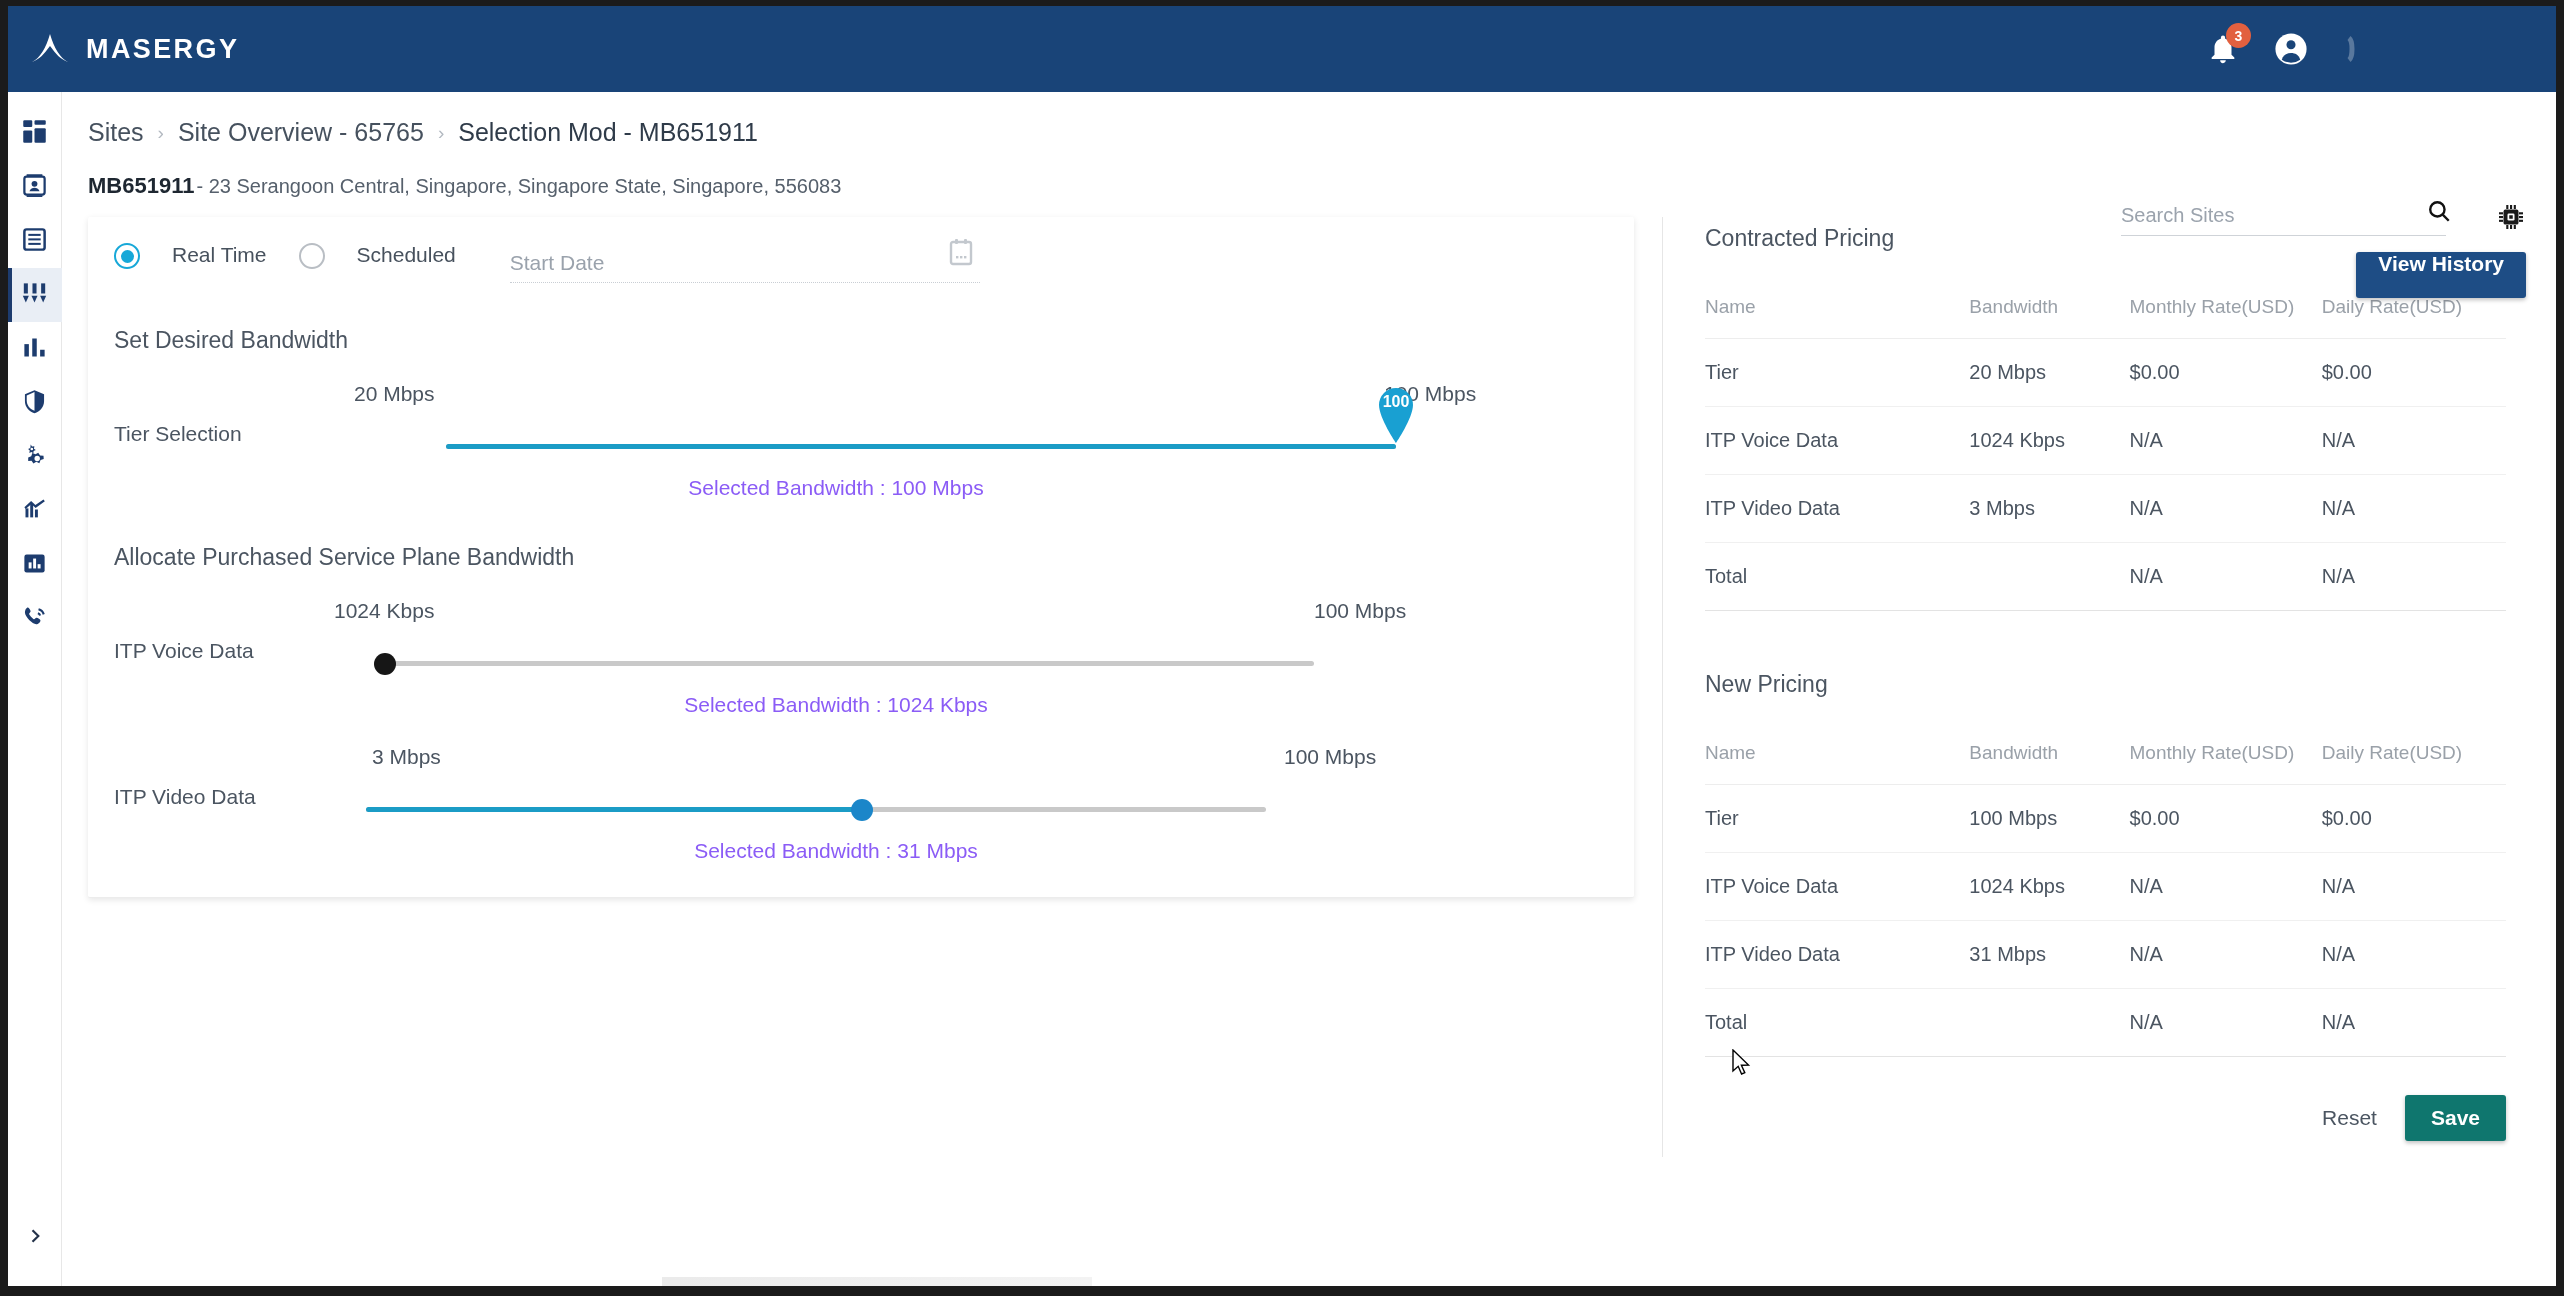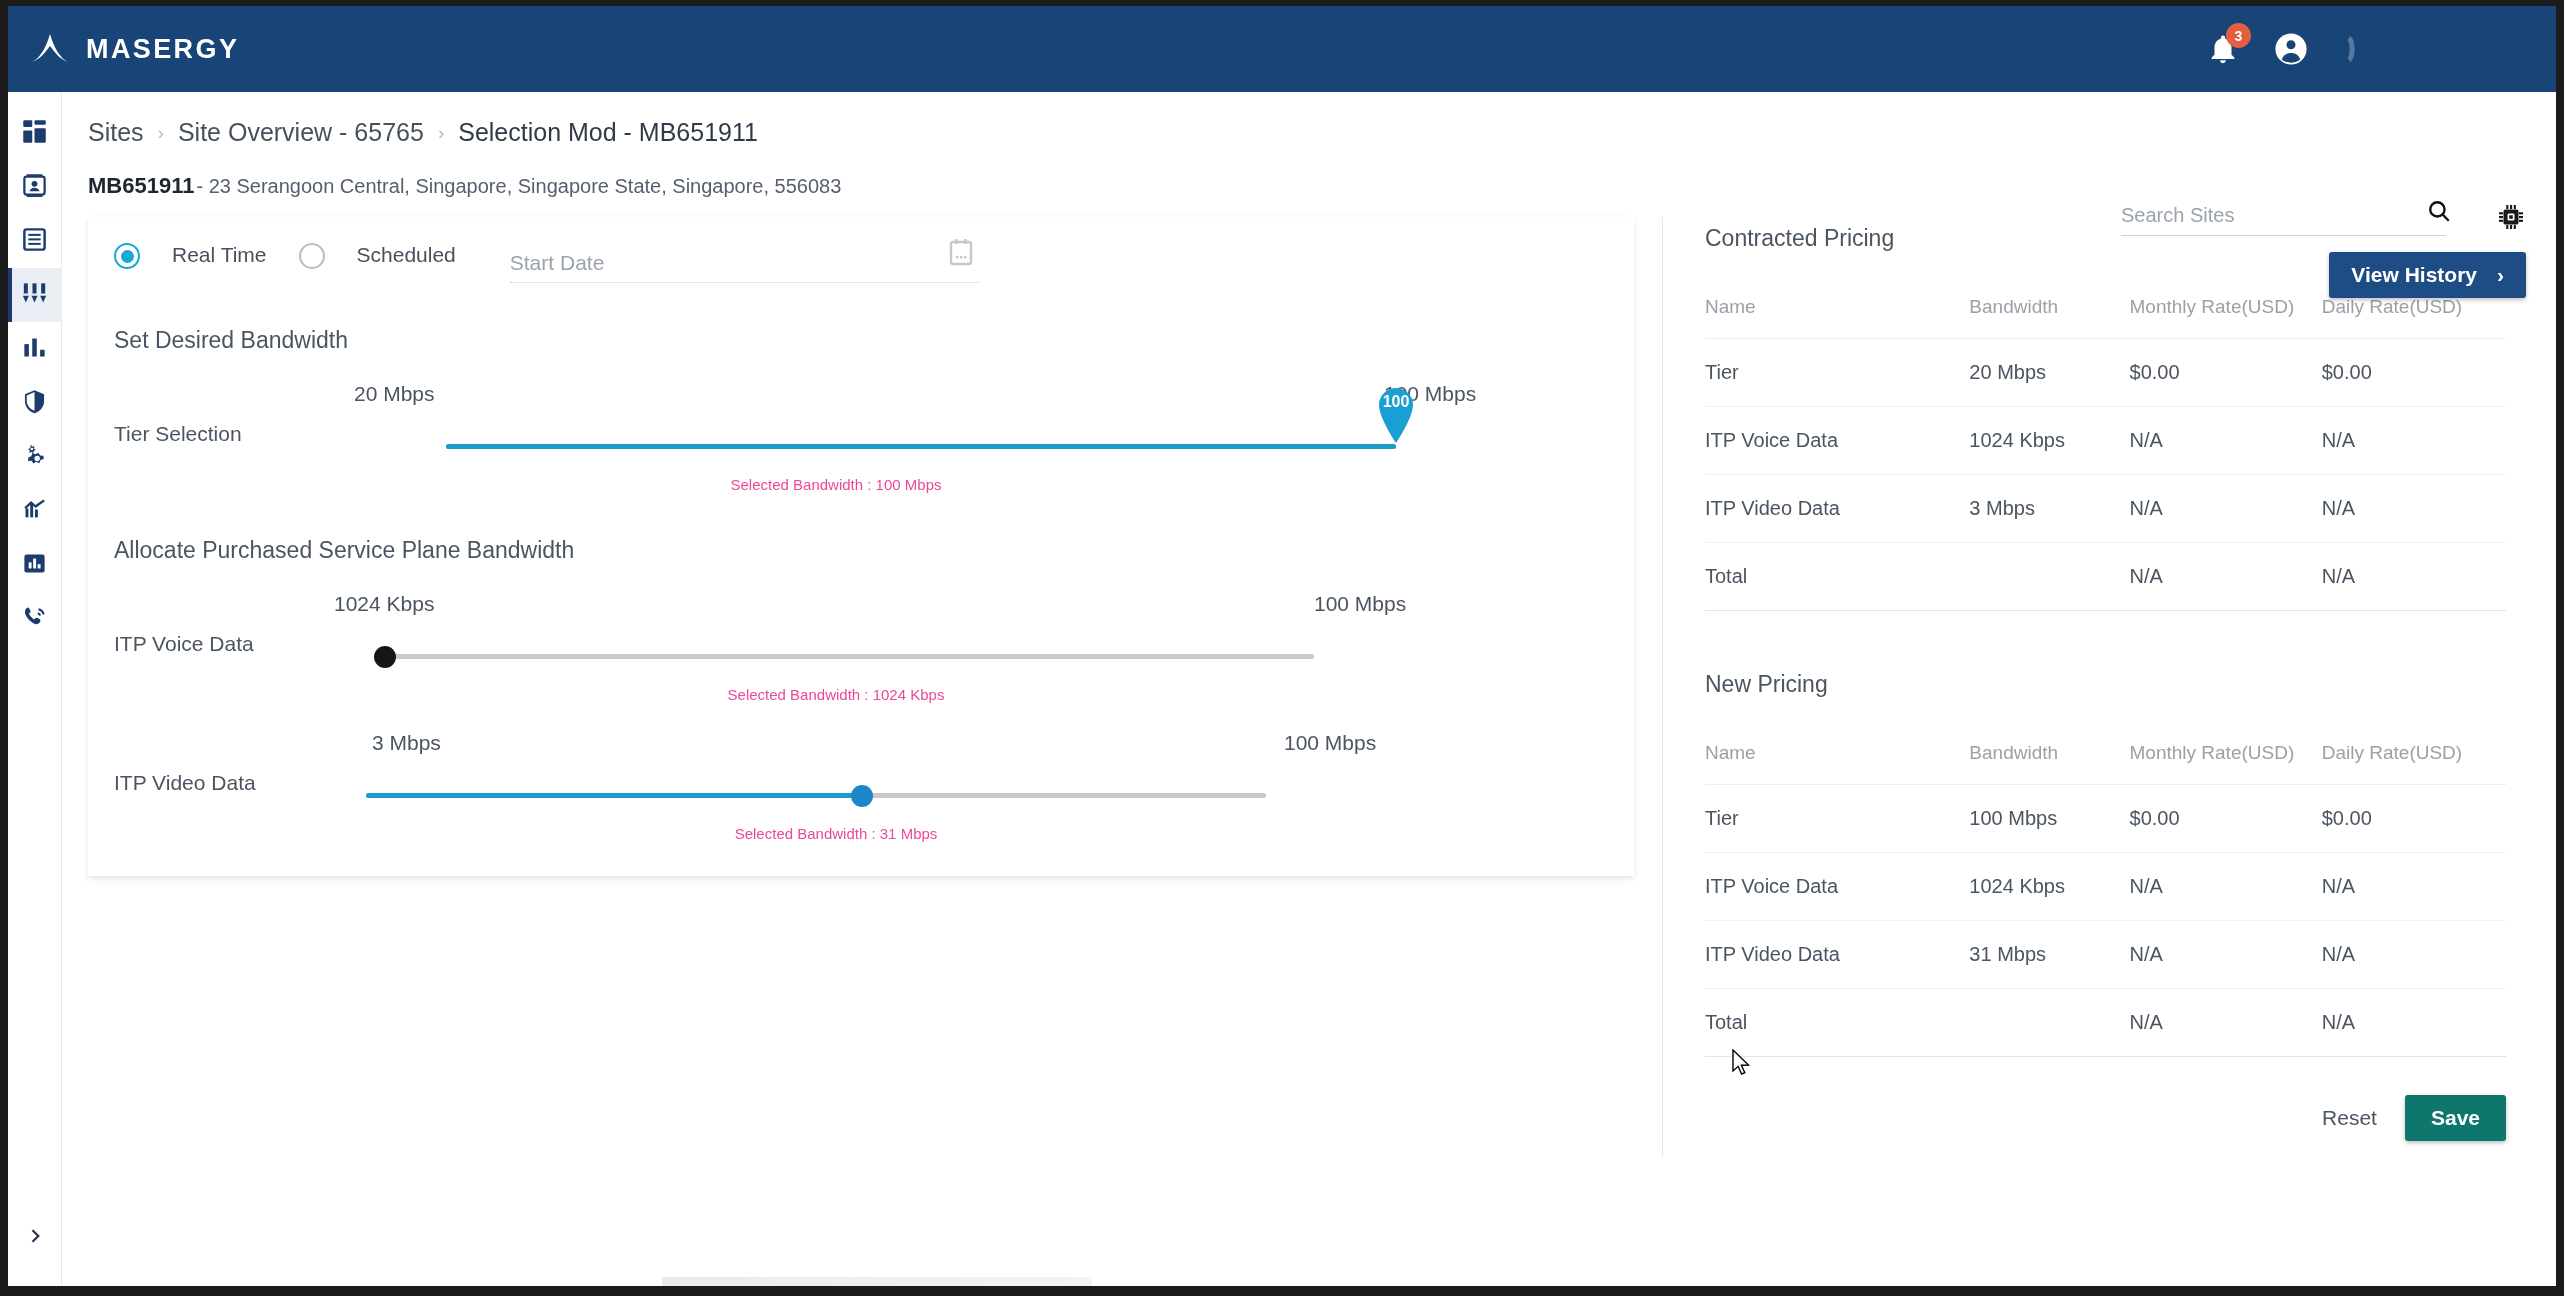--- a/index.html
+++ b/index.html
@@ -116,20 +116,21 @@
 
   .history-btn {
     position: absolute; top: 160px; right: 30px;
     height: 46px; padding: 0 22px;
     background: #1e4d85; color: #fff;
     border: 0; border-radius: 3px; cursor: pointer;
     display: flex; align-items: center; gap: 20px;
     font-size: 21px; font-weight: bold;
     font-family: "Liberation Sans", sans-serif;
     box-shadow: 0 2px 4px rgba(0,0,0,.25);
+    flex-direction: column;
   }
   .history-btn .arrow { font-size: 21px; font-weight: bold; }
 
   
   .split { display: flex; padding: 18px 0 0 0; }
   .left-col { width: 1600px; padding-left: 26px; }
   .right-col {
     width: 870px; padding-left: 42px; padding-right: 26px;
     border-left: 1px solid #e6e6e6;
     min-height: 940px;
@@ -230,21 +231,21 @@
   .knob-round.blue { background: #1b86c9; }
   .pin {
     position: absolute; width: 48px; height: 62px; cursor: pointer;
   }
   .pin svg { width: 48px; height: 62px; }
   .pin .pin-val {
     position: absolute; top: 11px; left: 0; width: 48px;
     text-align: center; color: #fff; font-size: 16px; font-weight: bold;
   }
   .sel-text {
-    text-align: center; font-size: 15px; color: #ec4899;
+    text-align: center; font-size: 21px; color: #8b5cf6;
     margin-top: 10px; padding-right: 290px;
   }
 
   
   .price-title { font-size: 23px; color: #4b5561; padding: 8px 0 0 0; }
   .ptable { width: 100%; border-collapse: collapse; margin-top: 30px; }
   .ptable th {
     text-align: left; font-weight: normal;
     font-size: 19px; color: #9aa1a9;
     padding: 14px 0 20px 0;

